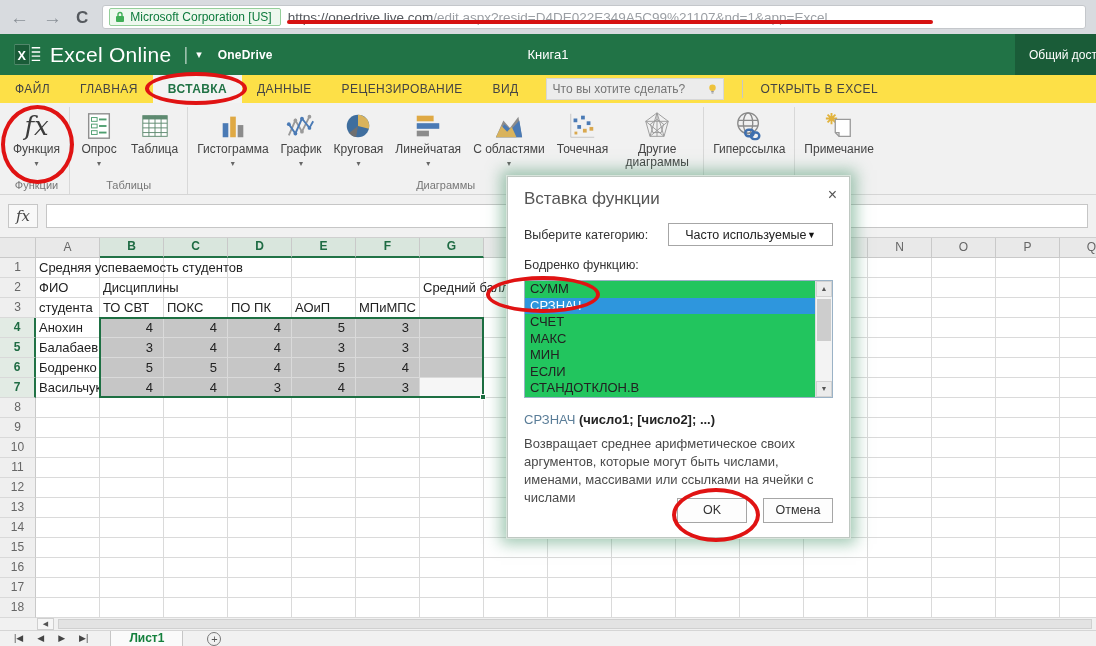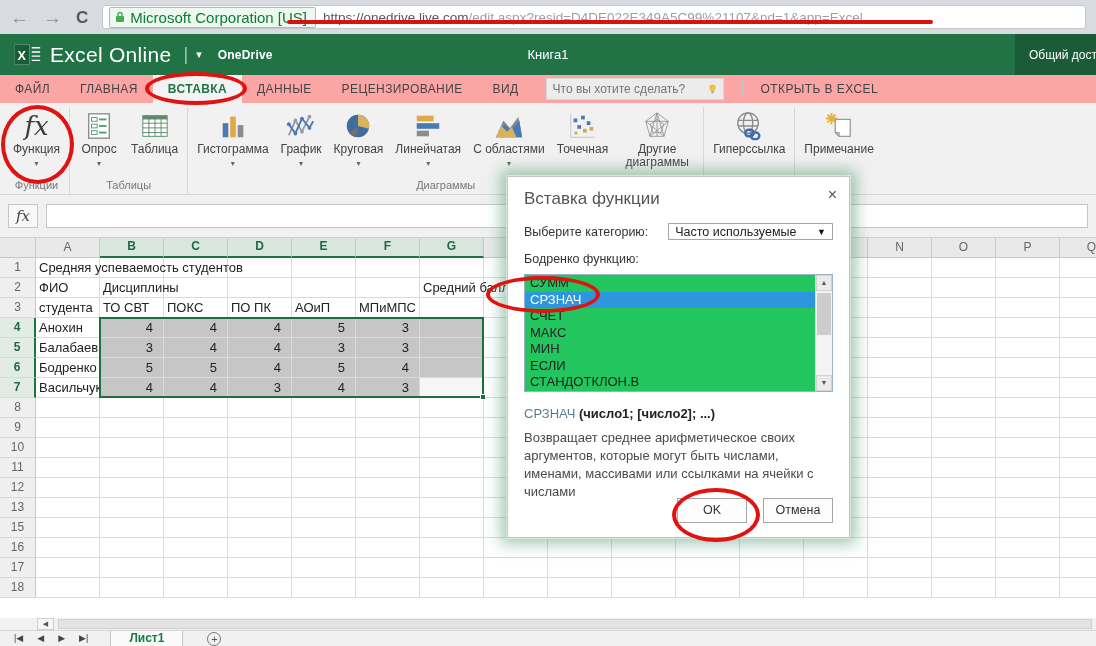--- a/index.html
+++ b/index.html
@@ -6,36 +6,36 @@
   html,body { width:1096px; height:646px; overflow:hidden; }
   body { font-family:"Liberation Sans", sans-serif; background:#fff; }
   #page { position:relative; width:1096px; height:646px; display:flex; flex-direction:column; overflow:hidden; }
 
   
   .chrome { height:34px; background:#d8dbdf; display:flex; align-items:center; padding:0 10px; flex:none; }
   .nav-glyph { font-size:19px; color:#8a9097; margin-right:14px; cursor:pointer; line-height:1; }
   .nav-glyph.reload { color:#55595e; font-weight:bold; font-size:17px; }
   .omnibox { flex:1; height:24px; background:#fff; border:1px solid #c4c7cb; border-radius:3px; display:flex; align-items:center; padding:0 6px; overflow:hidden; }
   .sec-badge { display:flex; align-items:center; gap:5px; background:#eef8ee; border:1px solid #94cf9a; border-radius:2px; padding:1px 8px 1px 5px; margin-right:7px; flex:none; }
-  .sec-badge span { color:#0c7a3c; font-size:15px; white-space:nowrap; }
+  .sec-badge span { color:#0c7a3c; font-size:12px; white-space:nowrap; }
   .url { font-size:13.5px; color:#55595e; white-space:nowrap; }
   .url .path { color:#9b9fa4; }
 
   
   .appbar { height:41px; background:#217346; display:flex; align-items:center; padding:0 0 0 14px; position:relative; flex:none; }
   .logo { width:27px; height:27px; margin-right:9px; flex:none; }
   .app-title { color:#fff; font-size:21px; font-weight:300; letter-spacing:.3px; }
   .appbar .sep { color:rgba(255,255,255,.6); font-size:18px; margin:0 8px 0 12px; }
   .chev { color:#fff; font-size:11px; margin-right:16px; }
   .onedrive { color:#fff; font-size:12px; font-weight:bold; letter-spacing:.2px; }
   .book-title { position:absolute; left:0; right:0; text-align:center; color:#fff; font-size:13px; pointer-events:none; }
   .share-btn { position:absolute; right:0; top:0; height:41px; width:81px; background:#1a5c38; color:#fff; font-size:12px; display:flex; align-items:center; padding-left:14px; white-space:nowrap; overflow:hidden; cursor:pointer; }
 
   
-  .tabrow { height:28px; background:#fca5a5; display:flex; align-items:stretch; font-size:12px; color:#444; flex:none; }
+  .tabrow { height:28px; background:#fde047; display:flex; align-items:stretch; font-size:12px; color:#444; flex:none; }
   .rtab { display:flex; align-items:center; padding:0 15px; cursor:pointer; letter-spacing:.4px; }
   .rtab.active { background:#f3f3f3; color:#217346;font-weight:bold; }
   .tellme { width:178px; height:22px; margin:3px 10px 0 12px; background:#ececec; border:1px solid #d7d7d7; display:flex; align-items:center; padding:0 6px; }
   .tellme input { border:none; outline:none; background:transparent; flex:1; font-size:12px; color:#555; font-family:"Liberation Sans",sans-serif; }
   .vdiv { width:1px; background:#c6c6c6; margin:5px 8px; }
   .open-excel { display:flex; align-items:center; padding:0 10px; letter-spacing:.4px; cursor:pointer; white-space:nowrap; }
 
   
   .ribbon { height:92px; background:#f1f1f1; border-bottom:1px solid #d5d5d5; display:flex; padding:4px 4px 0 4px; flex:none; }
   .rgroup { display:flex; flex-direction:column; padding:0 3px; }
@@ -79,21 +79,21 @@
   .nav-ic { margin-left:14px; font-size:9px; color:#444; cursor:pointer; line-height:1; }
   .sheettab { margin-left:22px; height:15px; padding:0 18px; border-left:1px solid #c6c6c6; border-right:1px solid #c6c6c6; color:#15803d; font-weight:bold; font-size:12px; line-height:15px; cursor:pointer; background:#fafafa; }
   .addsheet { margin-left:24px; width:14px; height:14px; border:1px solid #777; border-radius:50%; color:#555; font-size:11px; line-height:12px; text-align:center; cursor:pointer; }
 
   
   .dialog { position:absolute; left:507px; top:176px; width:343px; height:362px; background:#fff; border:1px solid #bfc8c2; box-shadow:0 0 0 1px #d8e4dc, 0 0 14px 6px rgba(72,150,108,.5); z-index:20; padding:12px 16px 0 16px; }
   .dlg-title { font-size:17px; color:#555; font-weight:400; }
   .dlg-close { position:absolute; right:12px; top:10px; font-size:16px; color:#555; cursor:pointer; line-height:1; }
   .dlg-row { display:flex; align-items:center; margin-top:14px;gap:12px; }
   .dlg-label { font-size:12.5px; color:#333; }
-  .dlg-select { margin-left:8px; flex:1; height:17px; border:1px solid #a6a6a6; background:#fff; display:flex; align-items:center; padding:0 6px; font-size:12.5px; color:#222; cursor:pointer; }
+  .dlg-select { margin-left:8px; flex:1; height:23px; border:1px solid #a6a6a6; background:#fff; display:flex; align-items:center; padding:0 16px; font-size:12.5px; color:#222; cursor:pointer; }
   .dlg-select .val { flex:1; }
   .dlg-select .arr { font-size:9px; color:#111; }
   .fn-label { margin-top:12px; font-size:12.5px; color:#333; }
   .listbox { margin-top:8px; height:118px; border:1px solid #9ab2c6; display:flex; position:relative; background:#22c55e;justify-content:space-between; }
   .list-items { flex:1; overflow:hidden; }
   .li { height:16.5px; line-height:16.5px; font-size:13px; color:#222; padding:0 5px; cursor:pointer; white-space:nowrap; }
   .li.sel { background:#2e96dd; color:#fff; }
   .lb-scroll { width:17px; background:#f3f3f3; border-left:1px solid #dcdcdc; position:relative; }
   .sb-btn { position:absolute; left:0; width:16px; height:16px; background:#ebebeb; border:1px solid #d2d2d2; color:#555; font-size:7px; text-align:center; line-height:14px; cursor:pointer; }
   .sb-up { top:0; } .sb-dn { bottom:0; }
@@ -602,20 +602,40 @@
         <div class="cell"></div>
         <div class="cell"></div>
         <div class="cell"></div>
         <div class="cell"></div>
         <div class="cell"></div>
         <div class="cell"></div>
         <div class="cell"></div>
       </div>
       <div class="grow">
         <div class="rowhdr">13</div>
+        <div class="cell"></div>
+        <div class="cell"></div>
+        <div class="cell"></div>
+        <div class="cell"></div>
+        <div class="cell"></div>
+        <div class="cell"></div>
+        <div class="cell"></div>
+        <div class="cell"></div>
+        <div class="cell"></div>
+        <div class="cell"></div>
+        <div class="cell"></div>
+        <div class="cell"></div>
+        <div class="cell"></div>
+        <div class="cell"></div>
+        <div class="cell"></div>
+        <div class="cell"></div>
+        <div class="cell"></div>
+      </div>
+      <div class="grow">
+        <div class="rowhdr">14</div>
         <div class="cell"></div>
         <div class="cell"></div>
         <div class="cell"></div>
         <div class="cell"></div>
         <div class="cell"></div>
         <div class="cell"></div>
         <div class="cell"></div>
         <div class="cell"></div>
         <div class="cell"></div>
         <div class="cell"></div>

